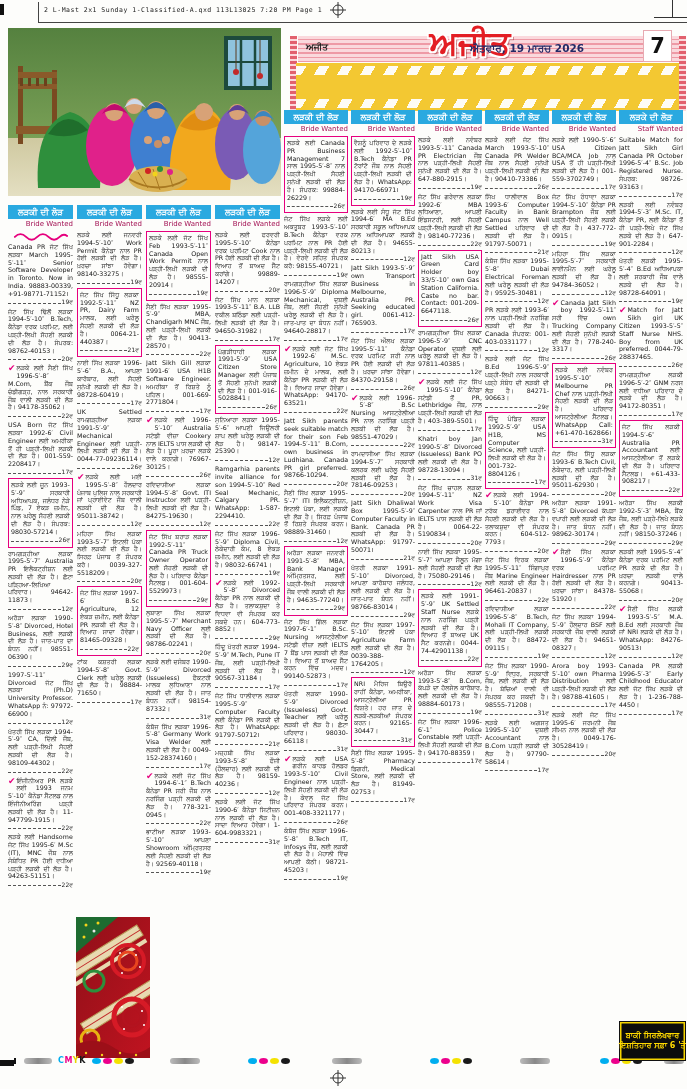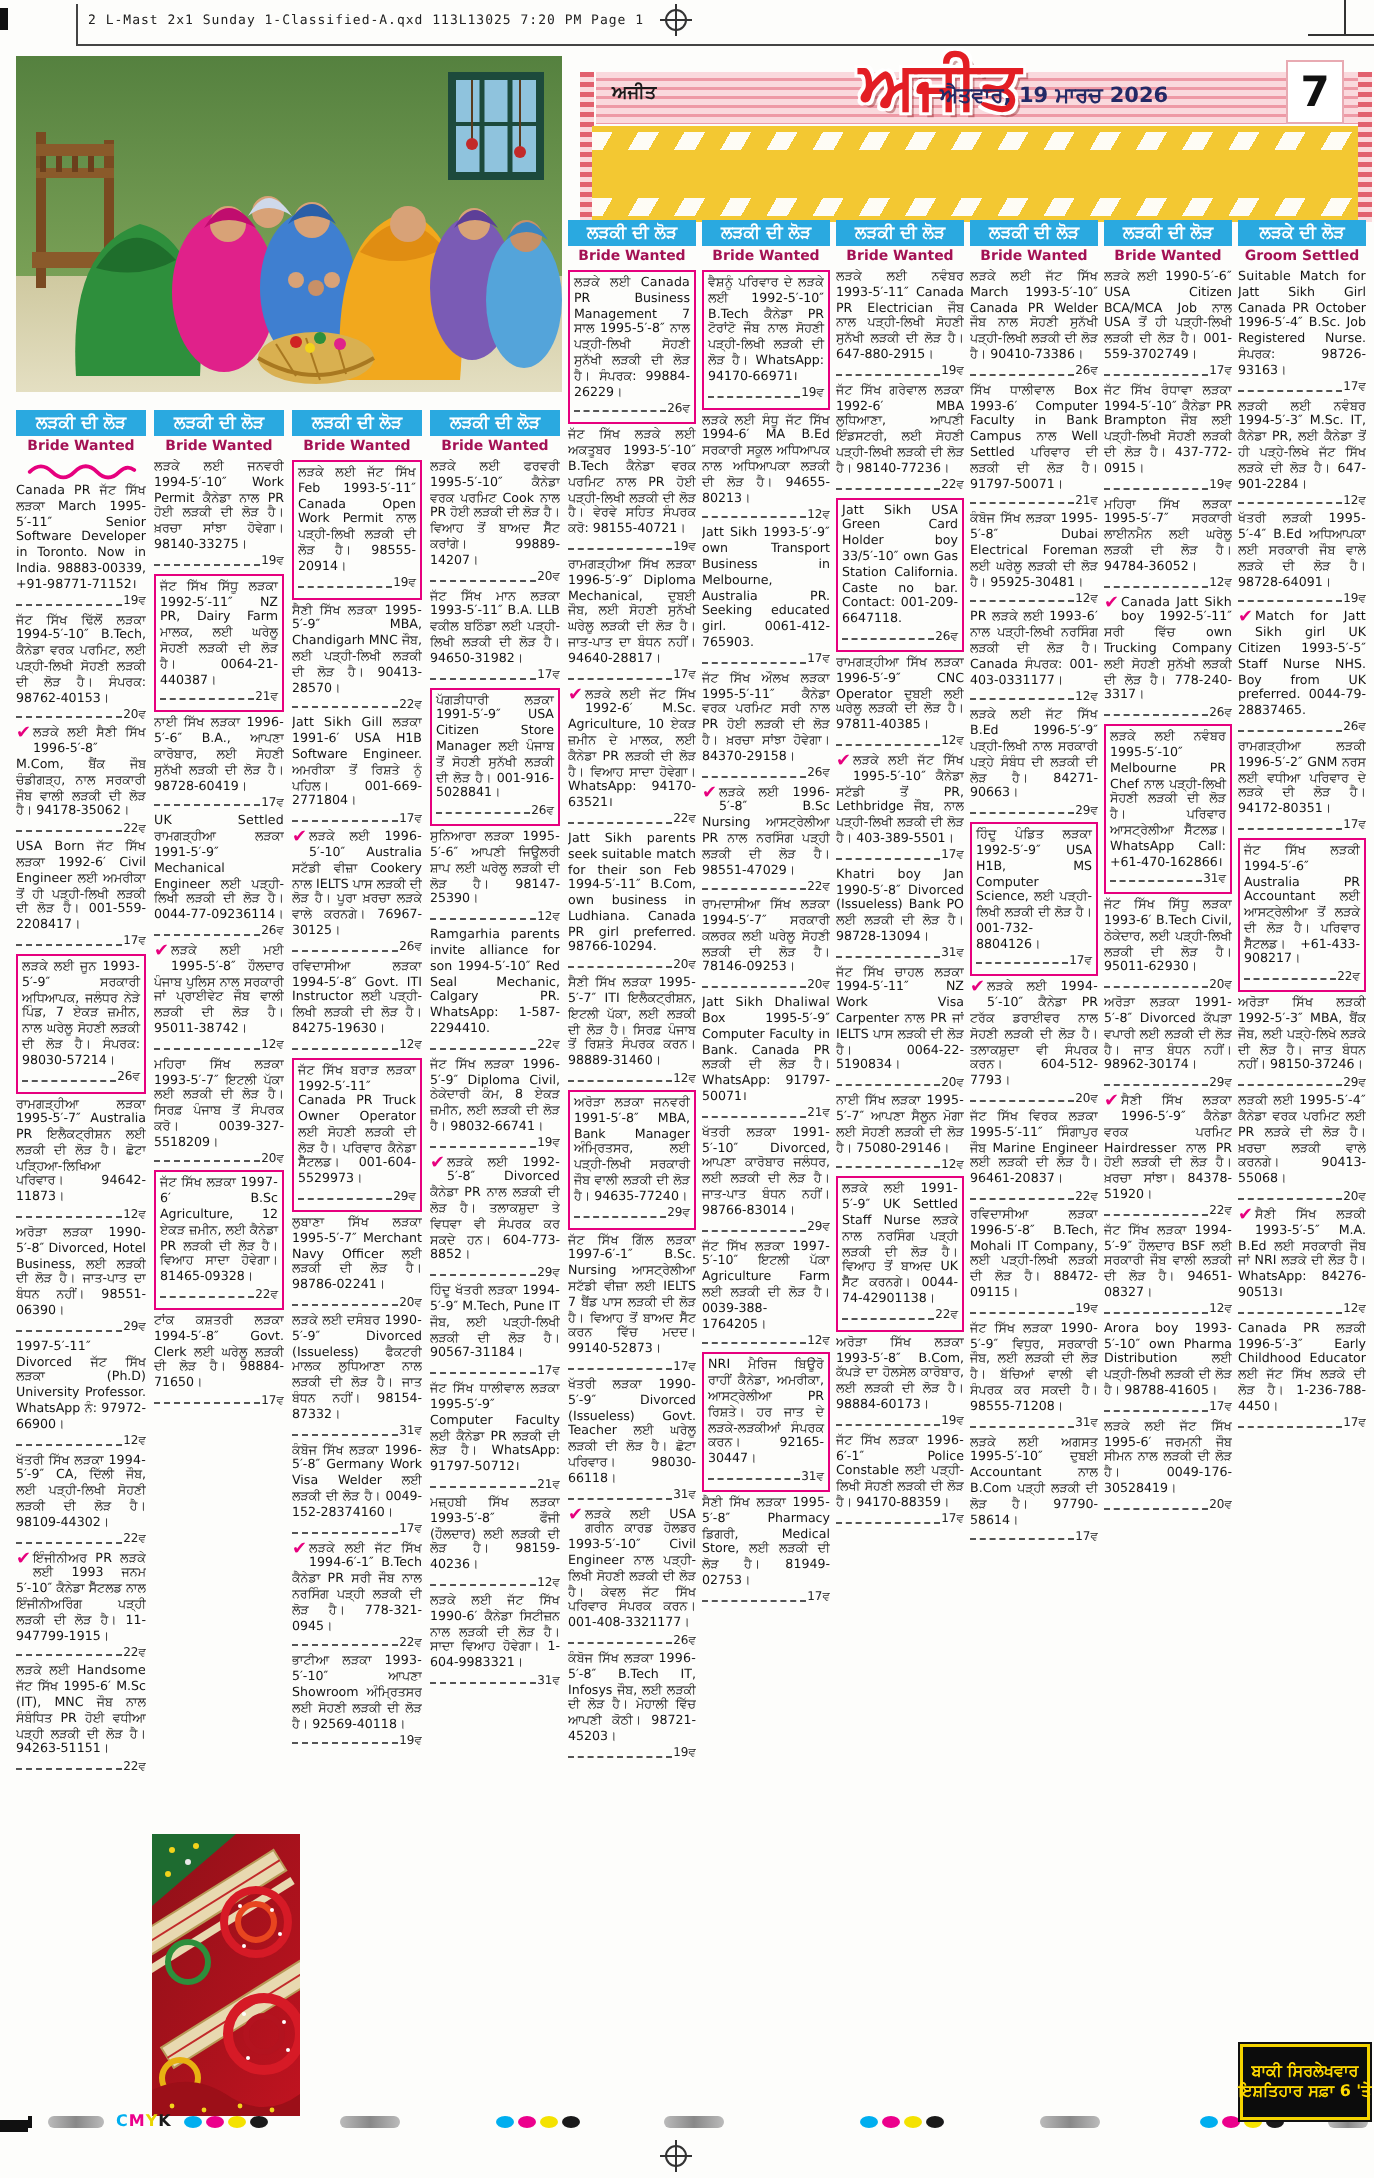--- a/index.html
+++ b/index.html
@@ -36,21 +36,21 @@
   .banner-title{position:absolute;left:0;top:5px;width:100%;text-align:center;
       font-size:30px;font-weight:700;color:#312f9b;white-space:nowrap;letter-spacing:0px;
       text-shadow:-1.5px -1.5px 0 #fff,1.5px -1.5px 0 #fff,-1.5px 1.5px 0 #fff,1.5px 1.5px 0 #fff,3px 3px 0 rgba(60,40,0,.30);}
   
   .photo-top{position:absolute;left:8px;top:28px;width:273px;height:168px;}
   .photo-bangles{position:absolute;left:76px;top:917px;width:74px;height:141px;}
   
   .col{position:absolute;overflow:hidden;}
   .colhead-pa{background:#2aa9e0;color:#fff;font-weight:700;font-size:8.5px;text-align:center;
       padding:1.5px 0;margin-bottom:1px;}
-  .colhead-en{color:#a31254;font-weight:700;font-size:7px;text-align:center;margin-bottom:3px;}
+  .colhead-en{color:#a31254;font-weight:400;font-size:7px;text-align:right;margin-bottom:3px;}
   .orn{display:block;margin:0 auto 2px;}
   .ad{font-size:6.3px;line-height:1.24;text-align:justify;color:#141414;word-break:break-word;}
   .ad .adtext::first-line{letter-spacing:.1px;}
   .ad.box{border:1.5px solid #e6007e;padding:2px 2px 1px;margin:1px 0 2px;}
   .ad.chk .adtext::before{content:"✔";color:#e6007e;font-weight:700;font-size:9px;
       float:left;margin:0 1px 0 0;line-height:8px;}
   .sep{display:flex;align-items:flex-end;height:7px;margin:1px 0 2px;}
   .sep .dots{flex:1;border-bottom:1.3px dashed #555;margin-bottom:2px;}
   .sep .code{font-size:6px;color:#222;margin-left:1px;white-space:nowrap;}
   
@@ -926,21 +926,21 @@
       <div class="ad">
         <div class="adtext">ਲੜਕੇ ਲਈ ਜੱਟ ਸਿੱਖ 1995-6′ ਜਰਮਨੀ ਜੌਬ ਸੀਮਨ ਨਾਲ ਲੜਕੀ ਦੀ ਲੋੜ ਹੈ। 0049-176-30528419।</div>
         <div class="sep">
           <span class="dots"></span>
           <span class="code">20ਵ</span>
         </div>
       </div>
     </div>
     <div class="col" style="left: 619px; top: 110px; width: 64px; height: 910px;">
       <div class="colhead-pa">ਲੜਕੇ ਦੀ ਲੋੜ</div>
-      <div class="colhead-en">Groom Settled</div>
+      <div class="colhead-en">Staff Wanted</div>
       <div class="ad">
         <div class="adtext">Suitable Match for Jatt Sikh Girl Canada PR October 1996-5′-4″ B.Sc. Job Registered Nurse. ਸੰਪਰਕ: 98726-93163।</div>
         <div class="sep">
           <span class="dots"></span>
           <span class="code">17ਵ</span>
         </div>
       </div>
       <div class="ad">
         <div class="adtext">ਲੜਕੀ ਲਈ ਨਵੰਬਰ 1994-5′-3″ M.Sc. IT, ਕੈਨੇਡਾ PR, ਲਈ ਕੈਨੇਡਾ ਤੋਂ ਹੀ ਪੜ੍ਹੇ-ਲਿਖੇ ਜੱਟ ਸਿੱਖ ਲੜਕੇ ਦੀ ਲੋੜ ਹੈ। 647-901-2284।</div>
         <div class="sep">

